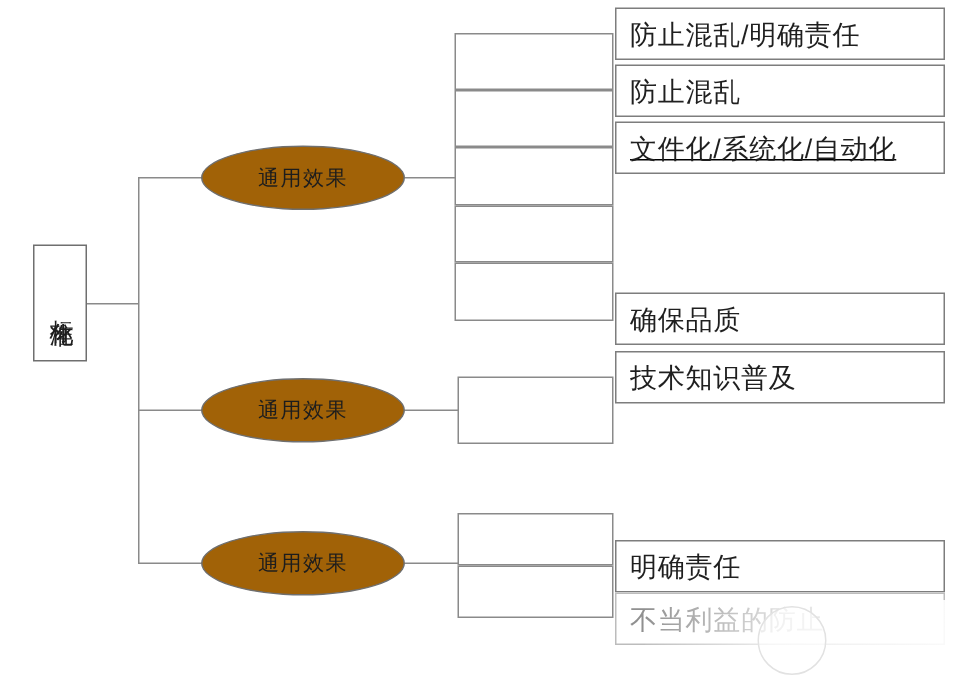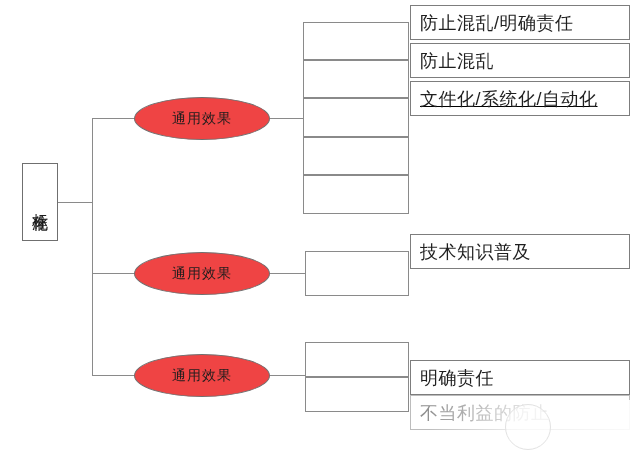--- a/index.html
+++ b/index.html
@@ -58,21 +58,21 @@
     border: 1px solid #8a8a8a;
     background: transparent;
     box-sizing: border-box;
   }
 
   
   .ellipse {
     position: absolute;
     border: 1px solid #6f6f6f;
     border-radius: 50%;
-    background: #ef4444;
+    background: #a16207;
     box-sizing: border-box;
     display: flex;
     align-items: center;
     justify-content: center;
   }
   .ellipse-label {
     font-size: 14px;
     color: #1d1d1d;
     letter-spacing: 1px;
     white-space: nowrap;
@@ -158,20 +158,23 @@
 
   <div class="leaf" style="top:5px;">
     <span class="leaf-label">防止混乱/明确责任</span>
   </div>
   <div class="leaf" style="top:43px;">
     <span class="leaf-label">防止混乱</span>
   </div>
   <div class="leaf" style="top:81px;text-decoration:underline;">
     <span class="leaf-label">文件化/系统化/自动化</span>
   </div>
+  <div class="leaf" style="top:195px;">
+    <span class="leaf-label">确保品质</span>
+  </div>
 
   <div class="ellipse" style="left:134px; top:252px; width:136px; height:43px;">
     <span class="ellipse-label">通用效果</span>
   </div>
   <div class="hline" style="left:270px; top:273px; width:36px;"></div>
 
   <div class="rectline" style="left:305px; top:251px; width:104px; height:45px;"></div>
 
   <div class="leaf" style="top:234px;">
     <span class="leaf-label">技术知识普及</span>

